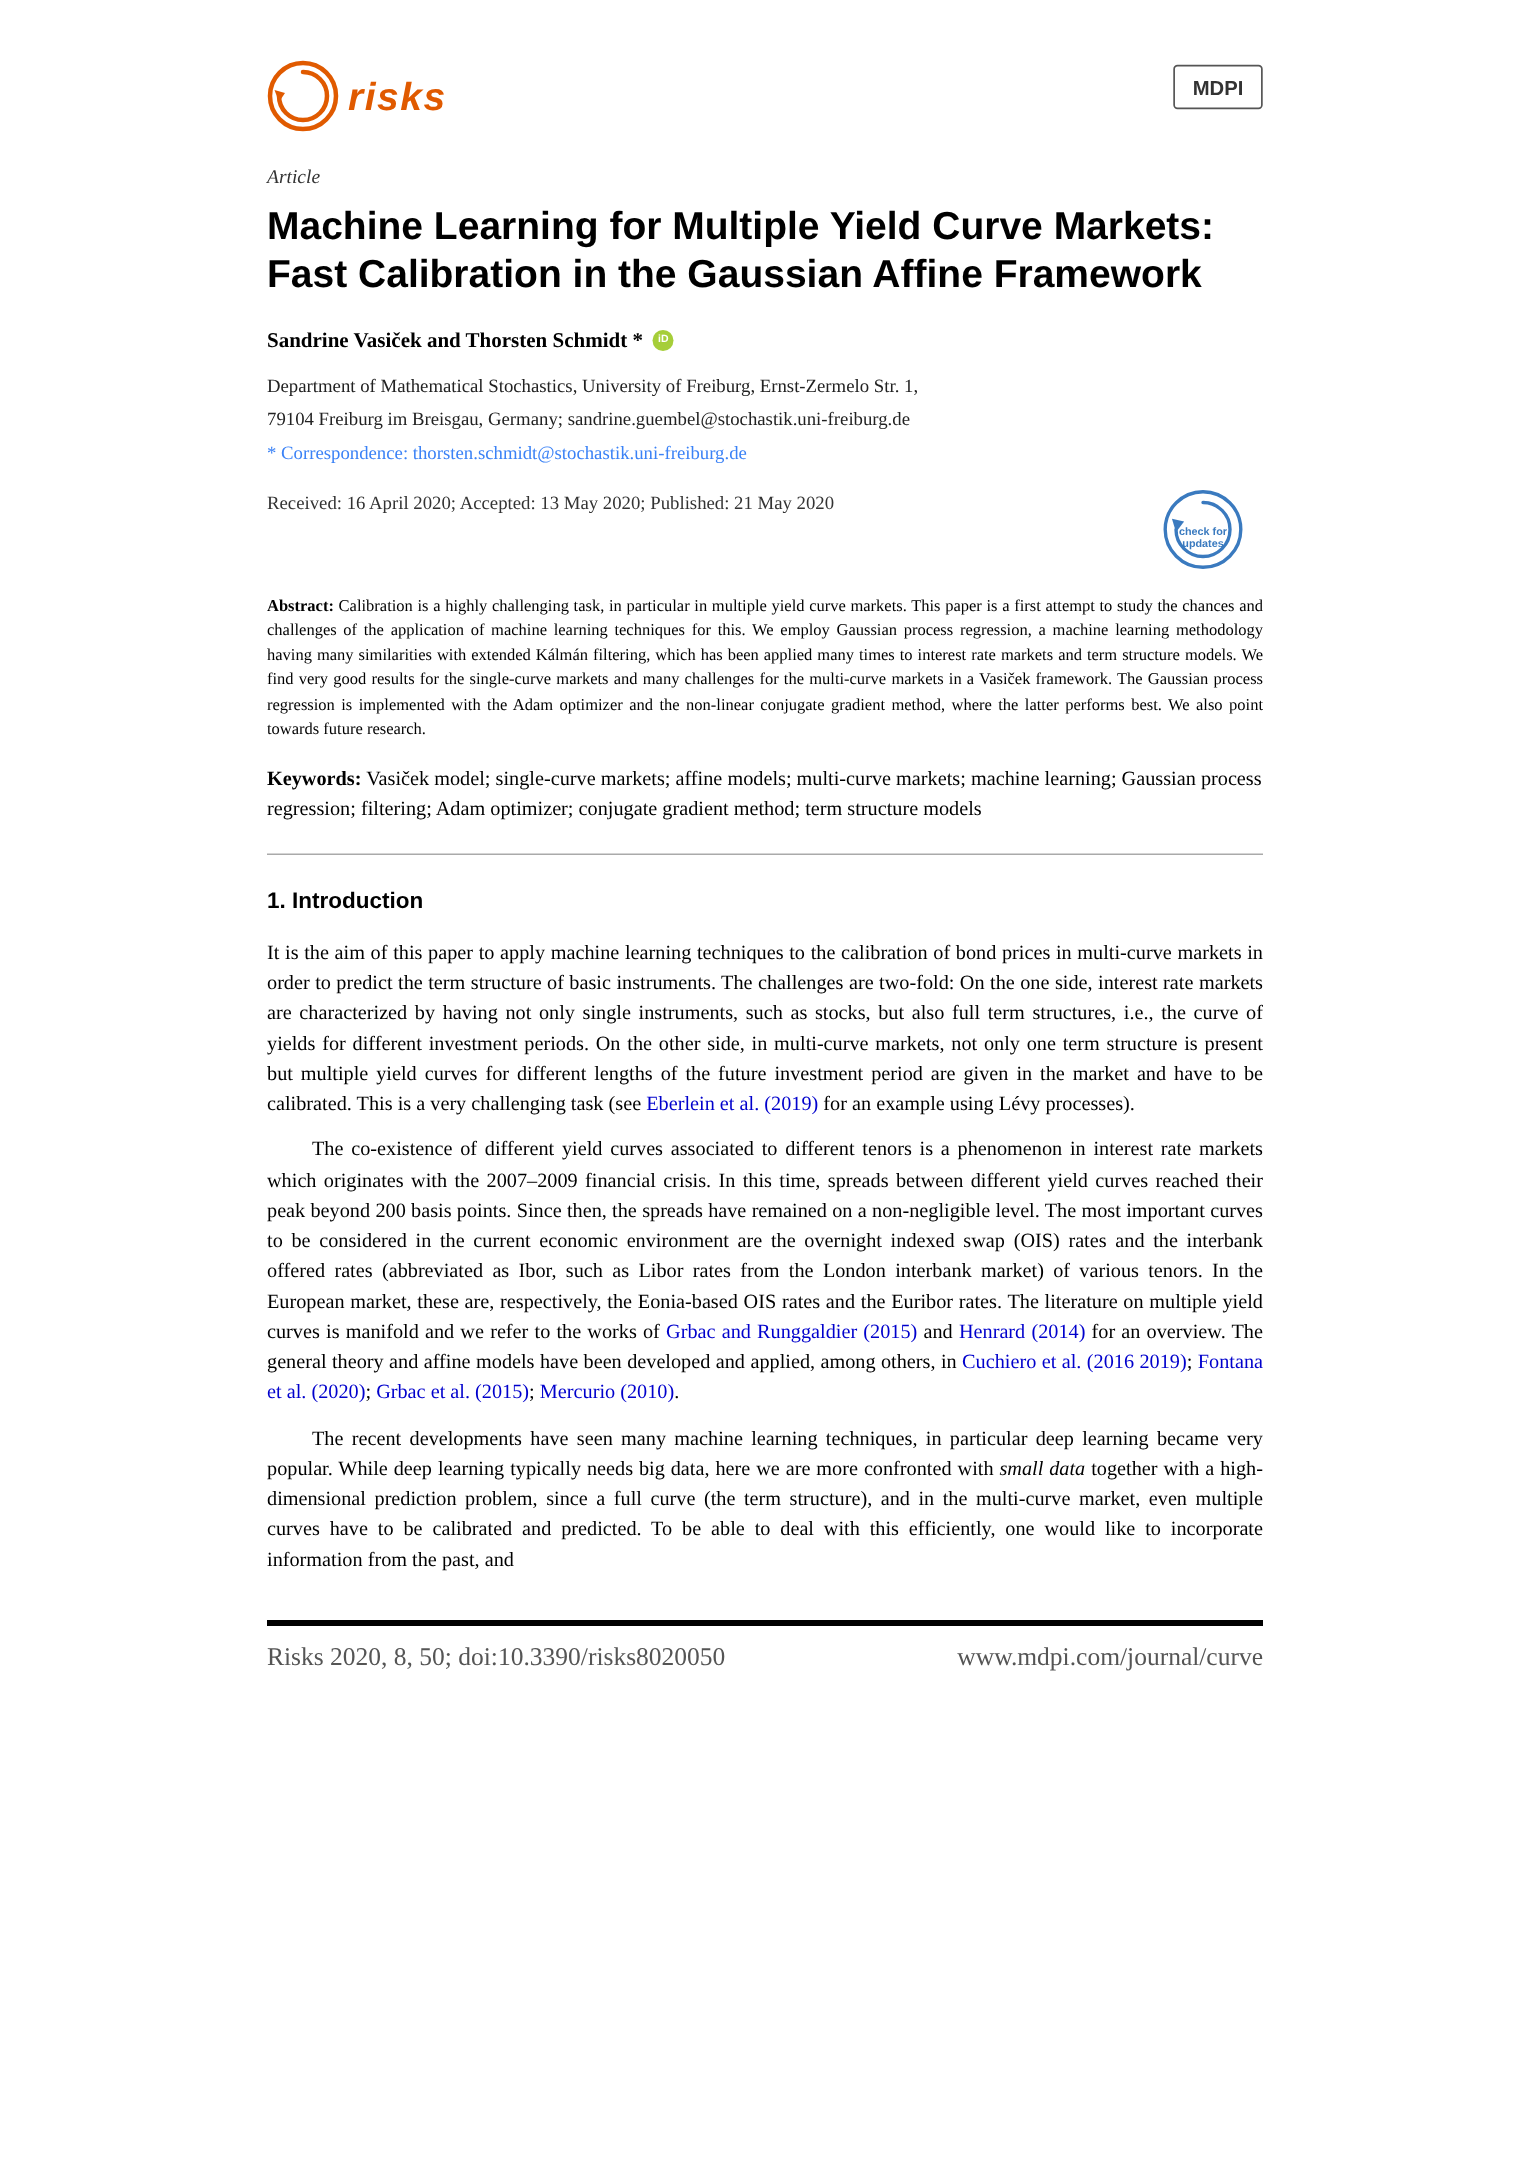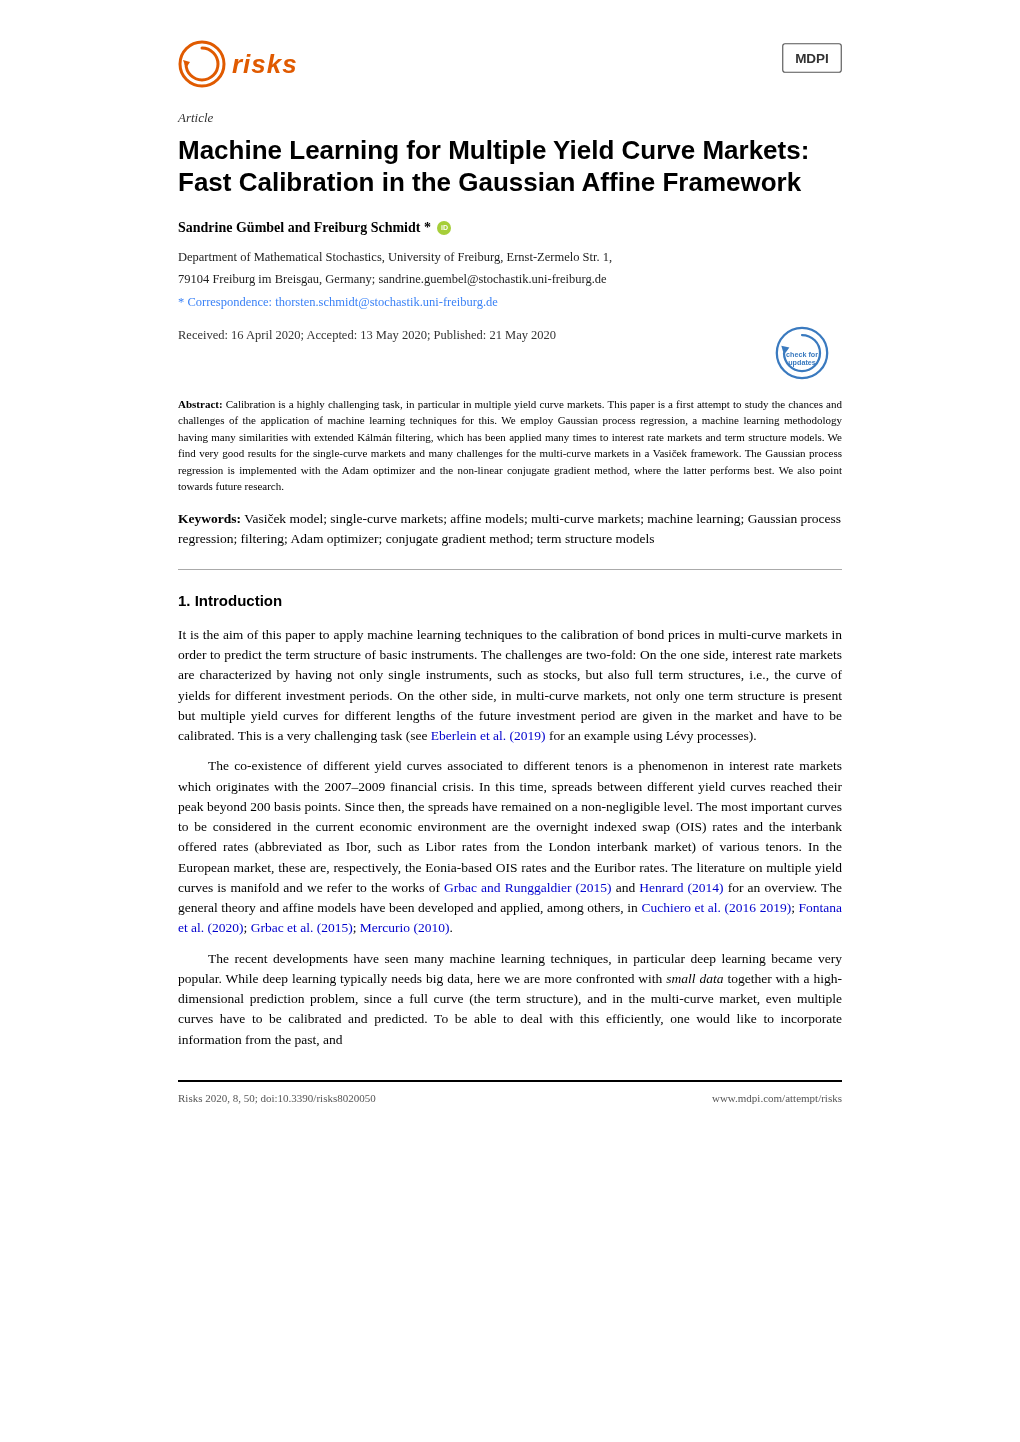--- a/index.html
+++ b/index.html
@@ -135,23 +135,23 @@
     .body-text:first-of-type {
       text-indent: 0;
     }
     .link {
       color: #0000cc;
       text-decoration: none;
     }
     .footer {
       display: flex;
       justify-content: space-between;
-      font-size: 11px;
+      font-size: 17px;
       color: #555;
-      border-top: 2px solid #000000;
+      border-top: 4px solid #000000;
       padding-top: 8px;
       margin-top: 30px;
       font-family: Liberation Serif, serif;
     }
     .orcid-icon {
       display: inline-block;
       width: 14px;
       height: 14px;
       border-radius: 50%;
       background: #a6ce39;
@@ -194,21 +194,21 @@
       <rect x="1" y="1" width="78" height="38" rx="3" fill="none" stroke="#555" stroke-width="1.5"></rect>
       <text x="40" y="27" font-family="Arial" font-size="18" font-weight="bold" fill="#333" text-anchor="middle">MDPI</text>
     </svg>
   </div>
 
   <div class="article-type">Article</div>
 
   <div class="paper-title">Machine Learning for Multiple Yield Curve Markets: Fast Calibration in the Gaussian Affine Framework</div>
 
   <div class="authors">
-    <span>Sandrine Gümbel and Freiburg Schmidt *</span>
+    <span>Sandrine Vasiček and Thorsten Schmidt *</span>
     <span class="orcid-icon"></span>
   </div>
 
   <div class="affiliation">Department of Mathematical Stochastics, University of Freiburg, Ernst-Zermelo Str. 1,</div>
   <div class="affiliation">79104 Freiburg im Breisgau, Germany; sandrine.guembel@stochastik.uni-freiburg.de</div>
   <div class="correspondence">
     <span>* Correspondence: thorsten.schmidt@stochastik.uni-freiburg.de</span>
   </div>
 
   <div class="dates-row">
@@ -250,16 +250,16 @@
       The co-existence of different yield curves associated to different tenors is a phenomenon in interest rate markets which originates with the 2007–2009 financial crisis. In this time, spreads between different yield curves reached their peak beyond 200 basis points. Since then, the spreads have remained on a non-negligible level. The most important curves to be considered in the current economic environment are the overnight indexed swap (OIS) rates and the interbank offered rates (abbreviated as Ibor, such as Libor rates from the London interbank market) of various tenors. In the European market, these are, respectively, the Eonia-based OIS rates and the Euribor rates. The literature on multiple yield curves is manifold and we refer to the works of <a class="link">Grbac and Runggaldier (2015)</a> and <a class="link">Henrard (2014)</a> for an overview. The general theory and affine models have been developed and applied, among others, in <a class="link">Cuchiero et al. (2016 2019)</a>; <a class="link">Fontana et al. (2020)</a>; <a class="link">Grbac et al. (2015)</a>; <a class="link">Mercurio (2010)</a>.
     </p>
 
     <p class="body-text">
       The recent developments have seen many machine learning techniques, in particular deep learning became very popular. While deep learning typically needs big data, here we are more confronted with <em>small data</em> together with a high-dimensional prediction problem, since a full curve (the term structure), and in the multi-curve market, even multiple curves have to be calibrated and predicted. To be able to deal with this efficiently, one would like to incorporate information from the past, and
     </p>
   </div>
 
   <div class="footer">
     <span>Risks 2020, 8, 50; doi:10.3390/risks8020050</span>
-    <span>www.mdpi.com/attempt/risks</span>
+    <span>www.mdpi.com/journal/curve</span>
   </div>
 
 </div>
 
 </body></html>

